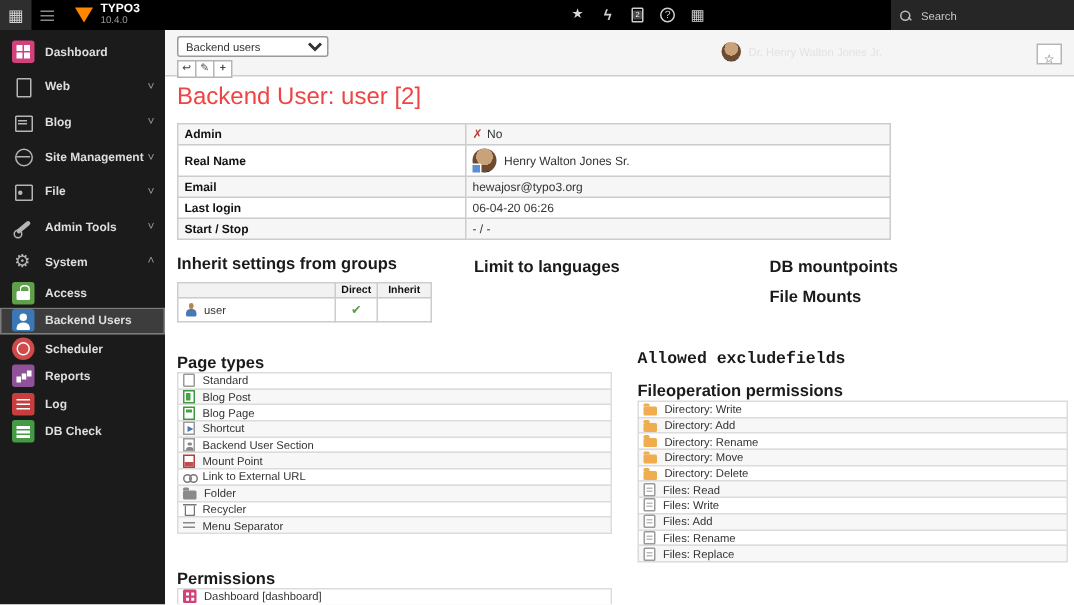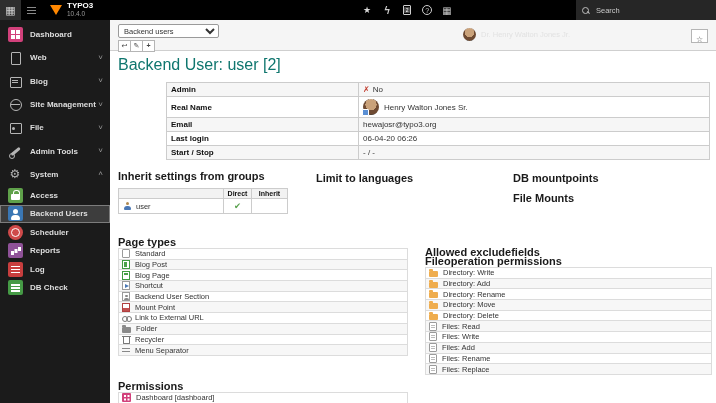--- a/index.html
+++ b/index.html
@@ -24,21 +24,21 @@
   .tb-ibtn{height:20px;min-width:20px;border:none;background:transparent;display:flex;align-items:center;justify-content:center;padding:0 3px;cursor:pointer;position:relative;}
   .star-glyph{color:#d8d8d8;font-size:9px;font-family:"DejaVu Sans",sans-serif;}
   .flash-glyph{color:#cfcfcf;font-size:10px;font-weight:bold;}
   .doc-glyph{width:8px;height:10px;border:1px solid #cfcfcf;border-radius:1px;position:relative;background:#000;}
   .doc-badge{position:absolute;right:0;bottom:1px;min-width:6px;height:6px;background:#4a4a4a;color:#fff;font-size:5px;line-height:6px;text-align:center;border-radius:1px;padding:0 1px;}
   .help-glyph{width:10px;height:10px;border:1px solid #cfcfcf;border-radius:50%;color:#cfcfcf;font-size:7px;line-height:9px;text-align:center;}
   .tbl-glyph{color:#cfcfcf;font-size:10px;font-family:"DejaVu Sans",sans-serif;}
   .tb-user{display:flex;align-items:center;padding:0 6px;height:100%;cursor:pointer;margin-top:48px;}
   .tb-avatar{width:13px;height:13px;border-radius:50%;background:radial-gradient(circle at 50% 35%,#caa27a 0 42%,#6e4a32 43% 75%,#2f2015 76%);margin-right:5px;flex:0 0 auto;}
   .tb-username{color:#e2e2e2;font-size:7.5px;white-space:nowrap;}
-  .tb-search{width:140px;height:20px;background:#262626;display:flex;align-items:center;padding:0 6px;}
+  .tb-search{width:122px;height:20px;background:#262626;display:flex;align-items:center;padding:0 6px;}
   .mag-glyph{width:7px;height:7px;position:relative;margin-right:5px;flex:0 0 auto;}
   .mag-glyph::before{content:"";position:absolute;left:0;top:0;width:5px;height:5px;border:1px solid #bdbdbd;border-radius:50%;}
   .mag-glyph::after{content:"";position:absolute;left:5px;top:5px;width:3px;height:1px;background:#bdbdbd;transform:rotate(45deg);}
   .tb-searchinput{background:transparent;border:none;outline:none;color:#c9c9c9;font-size:7.5px;width:100px;font-family:inherit;}
   .tb-searchinput::placeholder{color:#c9c9c9;}
 
   
   .sidebar{position:absolute;left:0;top:20px;width:110px;height:383px;background:#1b1b1b;padding-top:3px;}
   .sbitem{height:23.3px;display:flex;align-items:center;padding-left:8px;position:relative;cursor:pointer;}
   .sbitem.ic-sub{height:18.5px;}
@@ -82,23 +82,23 @@
   .main{position:absolute;left:110px;top:20px;width:606px;height:383px;background:#fff;overflow:hidden;}
   .docheader{position:absolute;left:0;top:0;width:606px;height:31px;background:#f5f5f5;border-bottom:1px solid #cfcfcf;}
   .dh-select{position:absolute;left:8px;top:4px;width:101px;height:14px;font-size:7.5px;border:1px solid #9a9a9a;border-radius:2px;background:#fff;color:#333;padding:0 1px;font-family:inherit;}
   .dh-btns{position:absolute;left:8px;top:20px;display:flex;}
   .dh-btn{width:13px;height:12px;border:1px solid #b5b5b5;background:#fff;margin-left:-1px;padding:0;font-size:7px;color:#444;line-height:10px;cursor:pointer;}
   .dh-btn.first{margin-left:0;}
   .glyph-back::before{content:"↩";} .glyph-edit::before{content:"✎";} .glyph-add::before{content:"+";font-weight:bold;}
   .dh-star{position:absolute;right:8px;top:9px;width:17px;height:14px;border:1px solid #b5b5b5;background:#fff;padding:0;cursor:pointer;}
   .dh-star::before{content:"☆";font-size:8px;color:#555;line-height:12px;}
 
-  .page-title{position:absolute;left:8px;top:36px;margin:0;font-size:16px;font-weight:400;color:#0f766e;}
-
-  .dtable{position:absolute;left:8px;top:62px;width:544px;border-collapse:collapse;font-size:8px;color:#333;table-layout:fixed;margin-left:48px;}
+  .page-title{position:absolute;left:8px;top:36px;margin:0;font-size:16px;font-weight:400;color:#ef4444;}
+
+  .dtable{position:absolute;left:8px;top:62px;width:476px;border-collapse:collapse;font-size:8px;color:#333;table-layout:fixed;}
   .dtable td{border:1px solid #ccc;padding:2px 4px;vertical-align:middle;}
   .dtable tr:nth-child(odd) td{background:#f6f6f6;}
   .dtable td.lbl{width:192px;font-weight:bold;color:#111;}
   .valwrap{display:flex;align-items:center;}
   .cross{color:#c0392b;font-weight:bold;margin-right:3px;}
   .avatar{width:16px;height:16px;border-radius:50%;background:radial-gradient(circle at 50% 35%,#caa27a 0 42%,#6e4a32 43% 75%,#2f2015 76%);margin-right:5px;position:relative;flex:0 0 auto;}
   .avatar::after{content:"";position:absolute;left:-1px;bottom:-1px;width:5px;height:5px;background:#5a8fd4;border:1px solid #fff;border-radius:1px;}
 
   .sect{position:absolute;margin:0;font-size:11px;font-weight:bold;color:#1a1a1a;}
   .gtable{position:absolute;left:8px;top:168px;width:170px;border-collapse:collapse;font-size:7.5px;color:#333;}
@@ -405,21 +405,21 @@
 
   <h4 class="sect" style="left:8px;top:360px;">Permissions</h4>
   <div class="plist" style="left:8px;top:373px;width:290px;">
 
       <div class="prow">
         <span class="licon ic-dashboard-module"></span>
         <span>Dashboard [dashboard]</span>
       </div>
     </div>
 
-  <h4 class="sect" style="left:315px;top:226px;">Allowed excludefields</h4>
+  <h4 class="sect" style="left:315px;top:214px;font-family:Liberation Mono, monospace;">Allowed excludefields</h4>
   <h4 class="sect" style="left:315px;top:235px;">Fileoperation permissions</h4>
   <div class="plist" style="left:315px;top:248px;width:287px;">
 
 
       <div class="prow">
         <span class="licon ic-directory"></span>
         <span>Directory: Write</span>
       </div>
 
       <div class="prow">

